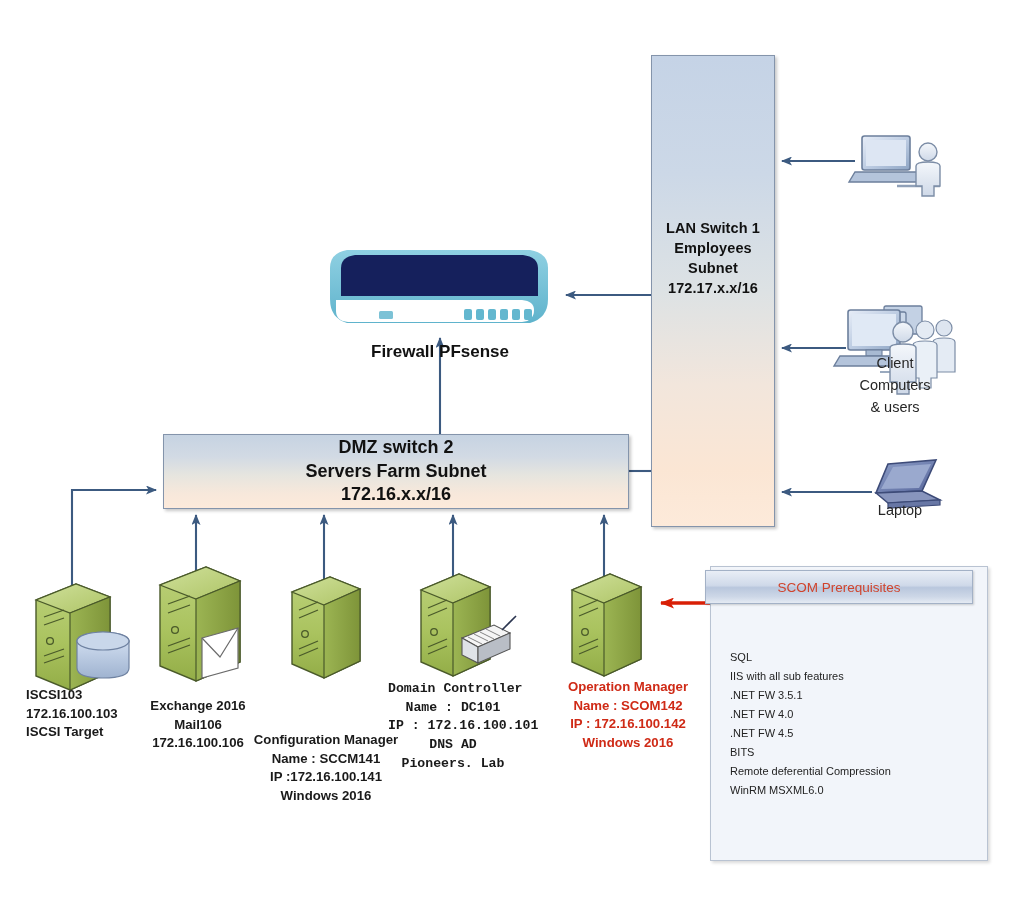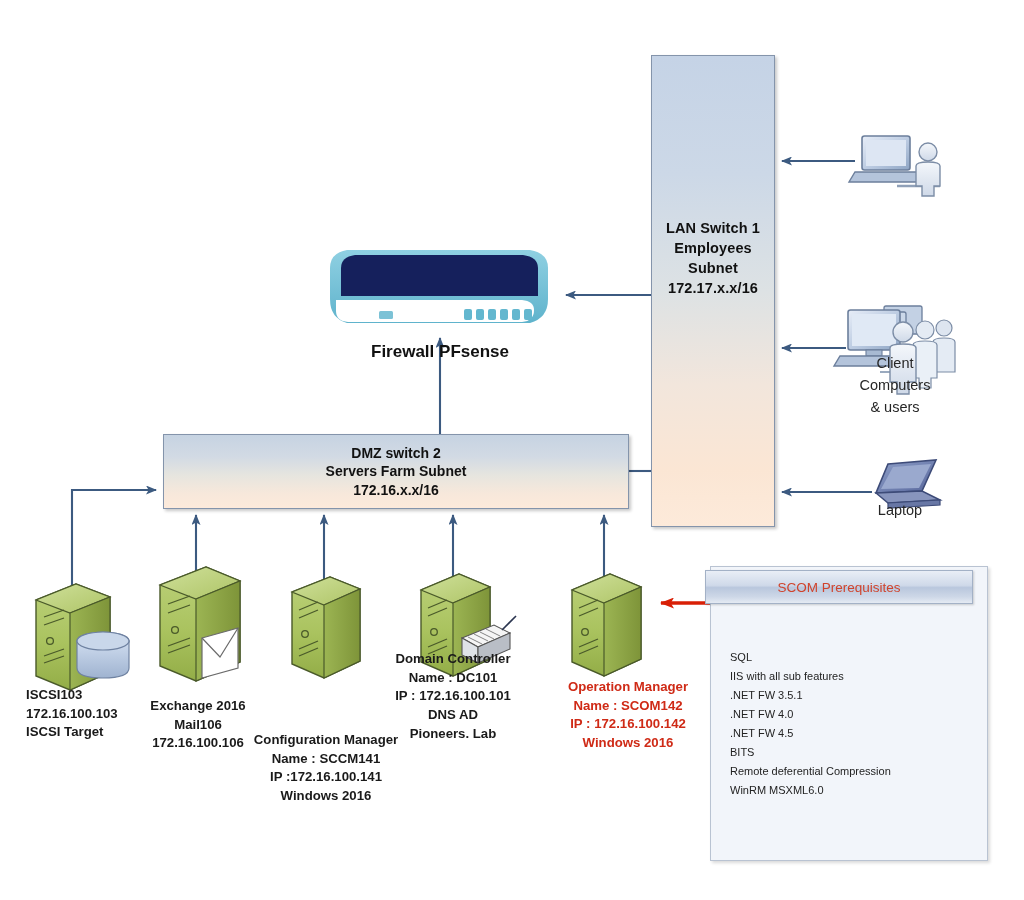--- a/index.html
+++ b/index.html
@@ -48,21 +48,21 @@
     background: linear-gradient(to bottom,
        #c6d3e2 0%, #d2dae4 30%, #e6e5df 55%,
        #f7e8db 80%, #fdeadb 100%);
     border: 1px solid #8494ab;
     box-shadow: 2px 2px 3px rgba(0,0,0,0.22);
     display: flex; align-items: center; justify-content: center;
   }
   #dmz-switch .txt {
     text-align: center;
     font-weight: bold;
-    font-size: 14px;
+    font-size: 18px;
     line-height: 1.32;
     color: #111111;
   }
 
   
   #firewall-label {
     left: 330px; top: 342px; width: 220px;
     text-align: center;
     font-weight: bold; font-size: 17px; color: #111;
   }
@@ -353,21 +353,21 @@
     <div>172.16.100.106</div>
   </div>
 
   <div class="caption" style="left:250px; top:685px; width:152px;margin-top:46px;">
     <div>Configuration Manager</div>
     <div>Name : SCCM141</div>
     <div>IP :172.16.100.141</div>
     <div>Windows 2016</div>
   </div>
 
-  <div class="caption" style="left:388px; top:650px; width:130px;">
+  <div class="caption" style="left:388px; top:680px; width:130px;font-family:Liberation Mono, monospace;">
     <div>Domain Controller</div>
     <div>Name : DC101</div>
     <div>IP : 172.16.100.101</div>
     <div>DNS AD</div>
     <div>Pioneers. Lab</div>
   </div>
 
   <div class="caption red" style="left:540px; top:678px; width:176px;">
     <div>Operation  Manager</div>
     <div>Name : SCOM142</div>

